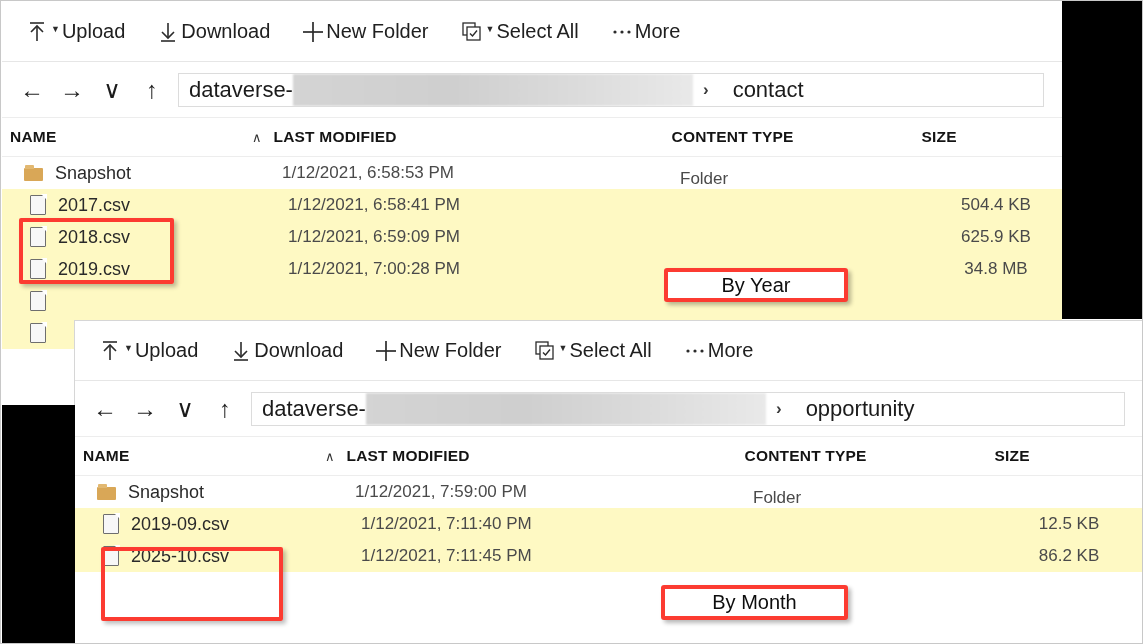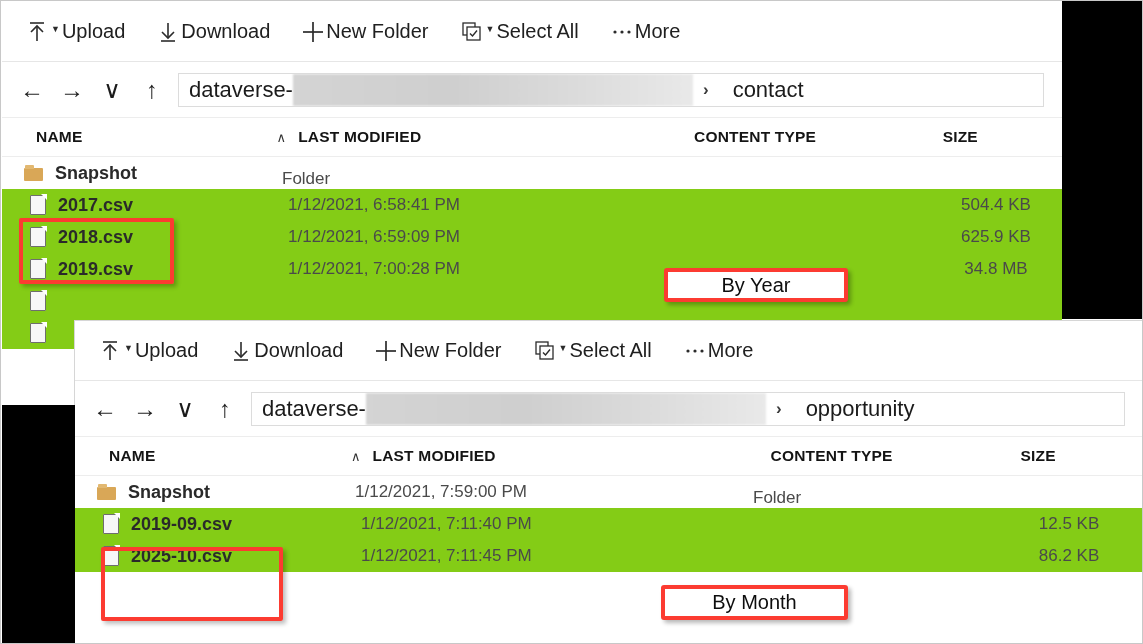--- a/index.html
+++ b/index.html
@@ -122,41 +122,41 @@
   }
 
   
   .table { width: 100%; }
   .thead {
     display: flex;
     align-items: center;
     height: 40px;
     border-top: 1px solid #ededed;
     border-bottom: 1px solid #ededed;
-    padding-left: 34px;
+    padding-left: 8px;
   }
   .th {
     font-size: 15.5px;
     font-weight: bold;
     color: #141414;
     letter-spacing: 0.2px;
   }
   .sortcaret {
     font-size: 13px;
     color: #333;
     margin-left: -16px;
     margin-right: 12px;
   }
   .row {
     display: flex;
     align-items: center;
     height: 32px;
     padding-left: 22px;
   }
-  .row.selected { background: #84cc16; padding-left: 28px; }
+  .row.selected { background: #fef9c3; padding-left: 28px; }
   .c-name { display: flex; align-items: center; }
   .c-name .fname {
     font-size: 18px;
     color: #2a2a2a;
     margin-left: 12px;
     white-space: nowrap;
   }
   .c-mod { font-size: 17px; color: #4a4a4a; }
   .c-type { font-size: 17px; color: #4a4a4a; margin-top: 12px; }
   .c-size { font-size: 17px; color: #4a4a4a; text-align: center; }
@@ -210,21 +210,21 @@
     position: absolute;
     border: 4px solid #fc3b31;
     border-radius: 2px;
     box-shadow: 3px 3px 4px rgba(0,0,0,0.25);
     pointer-events: none;
   }
   #hl-year  { left: 18px;  top: 217px; width: 155px; height: 66px; }
   #hl-month { left: 100px; top: 546px; width: 182px; height: 74px; }
 
   
-  .w-name { width: 258px; font-weight: bold; }
+  .w-name { width: 258px; }
   .w-mod  { width: 398px; }
   .w-type { width: 250px; }
   .w-size { width: 120px; }
   .hw-name { width: 258px; }
   .hw-mod  { width: 398px; }
   .hw-type { width: 250px; }
   .hw-size { width: 120px; }
 </style>
 </head>
 <body>
@@ -311,20 +311,21 @@
         <div class="th hw-mod">LAST MODIFIED</div>
         <div class="th hw-type">CONTENT TYPE</div>
         <div class="th hw-size">SIZE</div>
       </div>
 
       <div class="row">
         <div class="c-name w-name">
           <span class="icon-folder"></span>
           <span class="fname">Snapshot</span>
         </div>
+        <div class="c-mod w-mod">1/12/2021, 6:58:53 PM</div>
         <div class="c-type w-type">Folder</div>
         <div class="c-size w-size"></div>
       </div>
 
       <div class="row selected">
         <div class="c-name w-name">
           <span class="icon-doc"></span>
           <span class="fname">2017.csv</span>
         </div>
         <div class="c-mod w-mod">1/12/2021, 6:58:41 PM</div>

